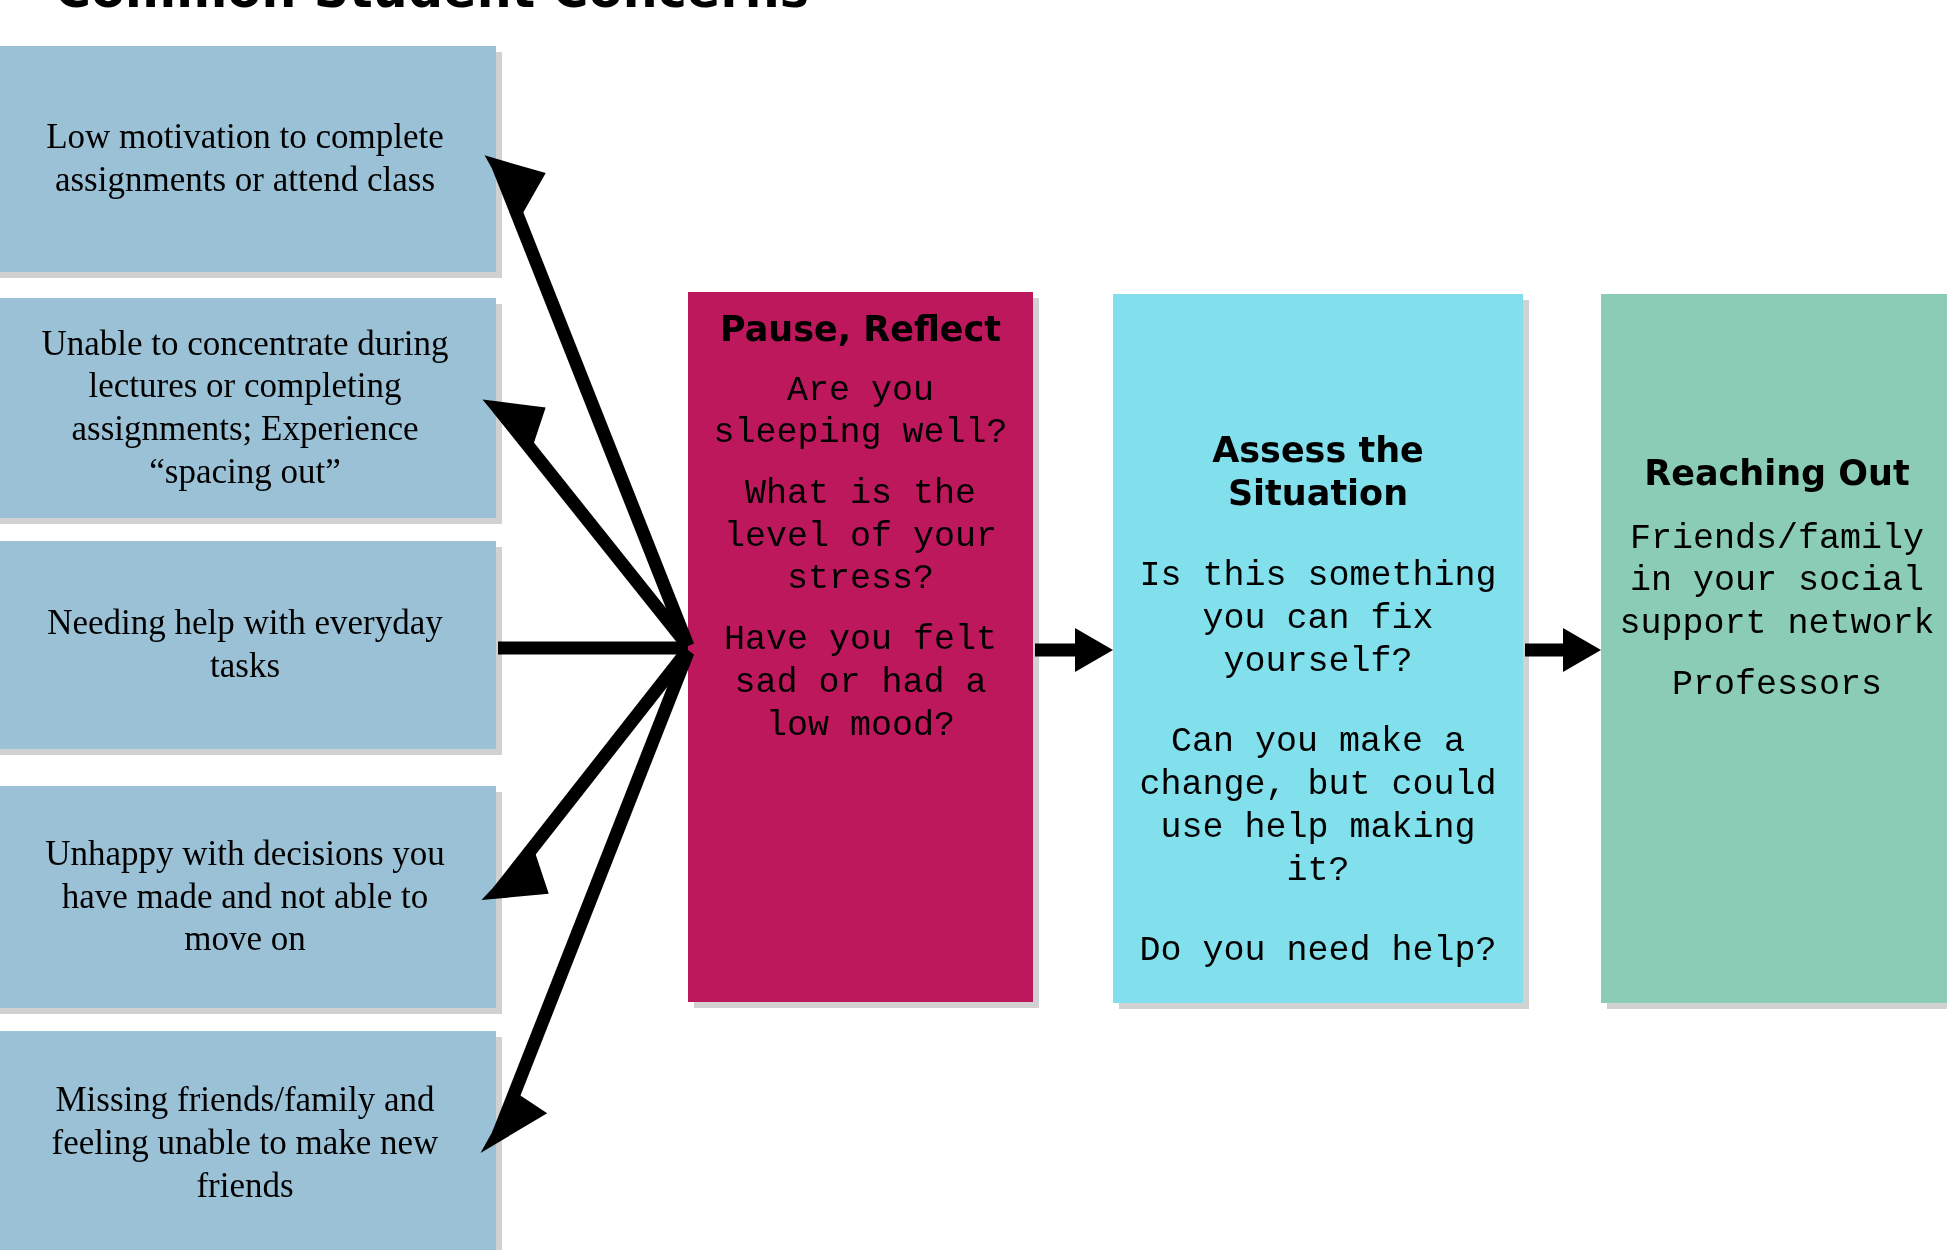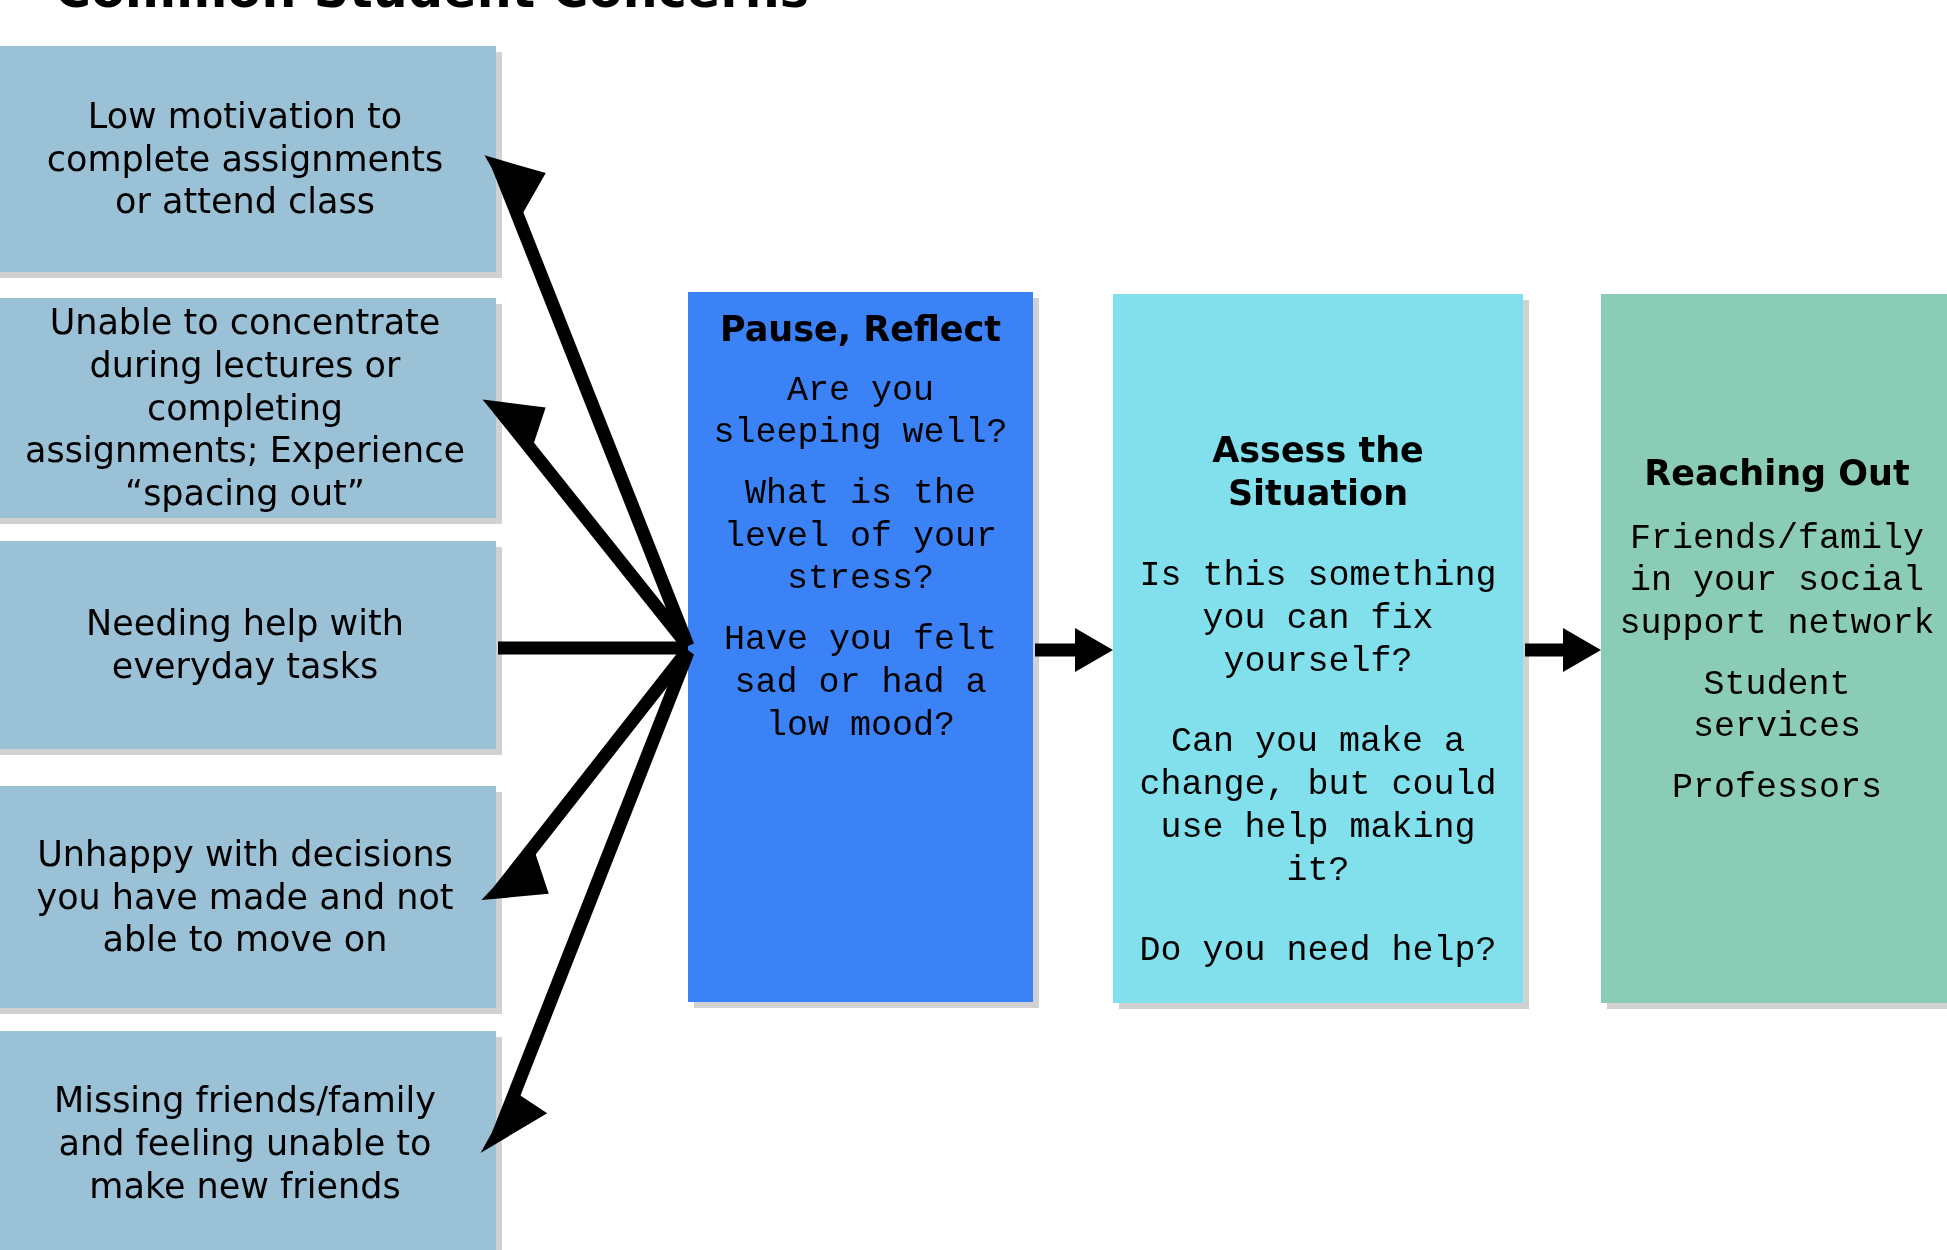--- a/index.html
+++ b/index.html
@@ -52,20 +52,21 @@
   .concern-box {
     left: -6px;
     width: 502px;
     background: #9BC1D6;
     font-size: 35px;
     line-height: 1.22;
   }
   .concern-box .box-text {
     display: block;
     max-width: 440px;
+    font-family: Liberation Serif, serif;
   }
 
   .stage-box {
     background: #E8A091;
     font-size: 35px;
     line-height: 1.22;
   }
   .stage-box .box-title {
     font-weight: bold;
     font-size: 35px;
@@ -77,21 +78,21 @@
     margin: 9px 0;
     max-width: 100%;
     font-family: Liberation Mono, monospace;
   }
 
   #box-pause {
     left: 688px;
     top: 292px;
     width: 345px;
     height: 710px;
-    background: #3b82f6;
+    background: #be185d;
     justify-content: flex-start;
     padding-top: 16px;
   }
   #box-pause .box-title { margin-bottom: 10px; }
 
   #box-assess {
     left: 1113px;
     top: 294px;
     width: 410px;
     height: 709px;
@@ -159,21 +160,20 @@
   <div class="box stage-box" id="box-assess">
     <span class="box-title">Assess the Situation</span>
     <span class="box-line">Is this something you can fix yourself?</span>
     <span class="box-line">Can you make a change, but could use help making it?</span>
     <span class="box-line">Do you need help?</span>
   </div>
 
   <div class="box stage-box" id="box-reaching">
     <span class="box-title">Reaching Out</span>
     <span class="box-line">Friends/family in your social support network</span>
-    <span class="box-line">Student services</span>
     <span class="box-line">Professors</span>
   </div>
 
   <svg id="arrows" viewBox="0 0 1947 1250" width="1947" height="1250">
 
     <g stroke="#000000" stroke-width="13" fill="#000000">
       <line x1="498" y1="166" x2="688" y2="646"></line>
       <polygon points="498,166 536,177 520,205"></polygon>
 
       <line x1="498" y1="408" x2="688" y2="646"></line>

